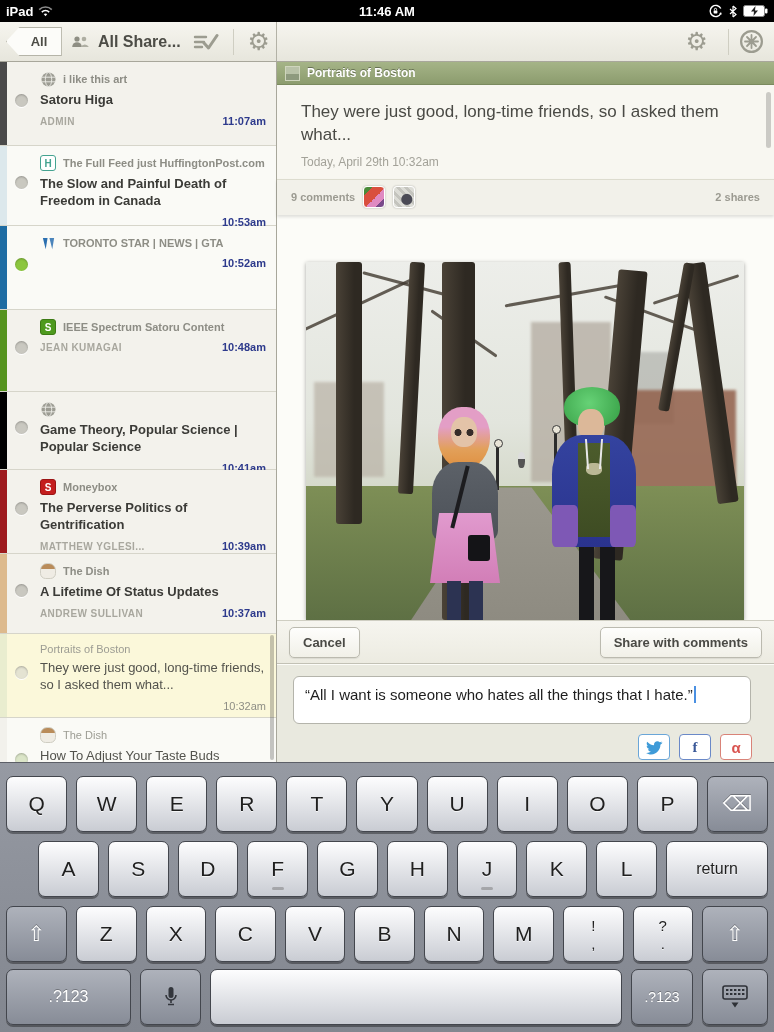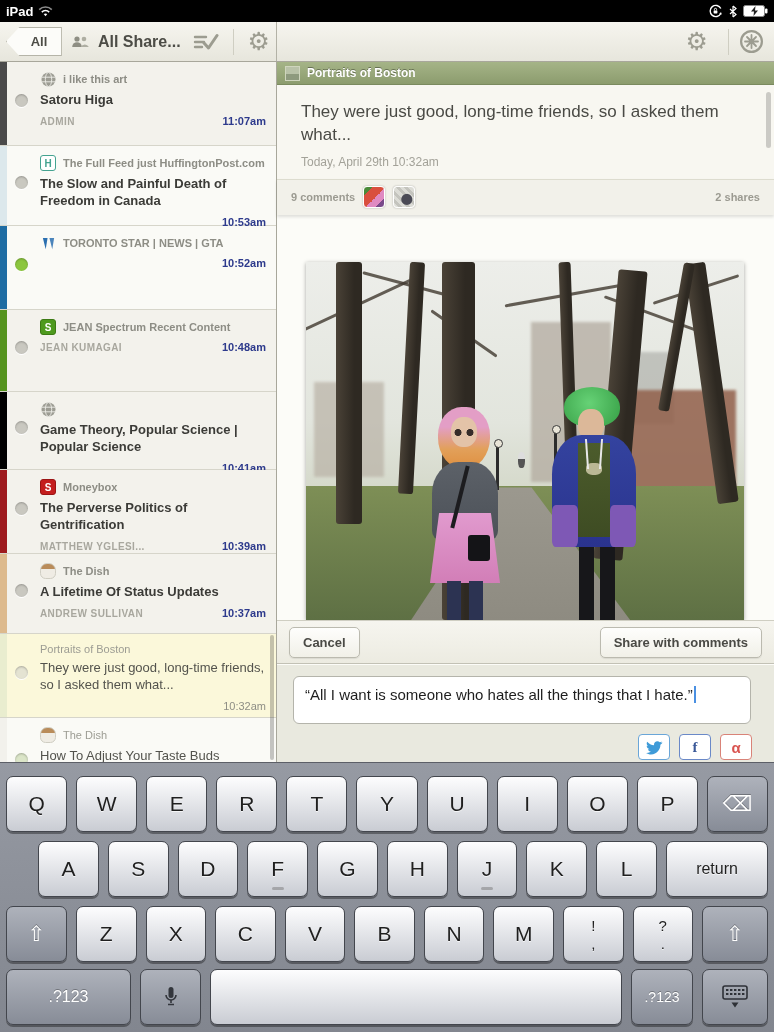--- a/index.html
+++ b/index.html
@@ -199,20 +199,21 @@
     <div class="sb-left">
       <span>iPad</span>
       <span>
         <svg width="15" height="11" viewBox="0 0 15 11">
             <path d="M7.5 10.2 L9.3 8.1 A3 3 0 0 0 5.7 8.1 Z" fill="#fff"></path>
             <path d="M3.8 6.1 A5.5 5.5 0 0 1 11.2 6.1" fill="none" stroke="#fff" stroke-width="1.6"></path>
             <path d="M1.2 3.6 A9 9 0 0 1 13.8 3.6" fill="none" stroke="#fff" stroke-width="1.6" opacity=".55"></path>
           </svg>
       </span>
     </div>
+    <div class="sb-time">11:46 AM</div>
     <div class="sb-right">
       <span>
         <svg width="15" height="15" viewBox="0 0 15 15">
             <path d="M12.8 9.5 A5.6 5.6 0 1 1 12.8 4.5" fill="none" stroke="#fff" stroke-width="1.4"></path>
             <path d="M13.8 10.5 l-2.6 -.4 1.8 -2 z" fill="#fff"></path>
             <rect x="5.6" y="6.4" width="3.8" height="3" rx=".6" fill="#fff"></rect>
             <path d="M6.4 6.4 v-1 a1.1 1.1 0 0 1 2.2 0 v1" fill="none" stroke="#fff" stroke-width="1"></path>
           </svg>
       </span>
       <span>
@@ -319,21 +320,21 @@
           <span class="s-author"></span>
           <span class="s-time">10:52am</span>
         </div>
     </div>
 
     <div class="s-item" style="height:82px">
       <span class="stripe" style="background-color: rgb(85, 148, 30);"></span>
       <span class="dot" style="background-color: rgb(201, 200, 192);"></span>
       <div class="s-feedrow">
           <span class="fico ieee">S</span>
-          <span class="s-feed">JEAN Spectrum Recent Content</span>
+          <span class="s-feed">IEEE Spectrum Satoru Content</span>
         </div>
       <div class="s-meta">
           <span class="s-author">JEAN KUMAGAI</span>
           <span class="s-time">10:48am</span>
         </div>
     </div>
 
     <div class="s-item" style="height:78px">
       <span class="stripe" style="background-color: rgb(0, 0, 0);"></span>
       <span class="dot" style="background-color: rgb(201, 200, 192);"></span>

